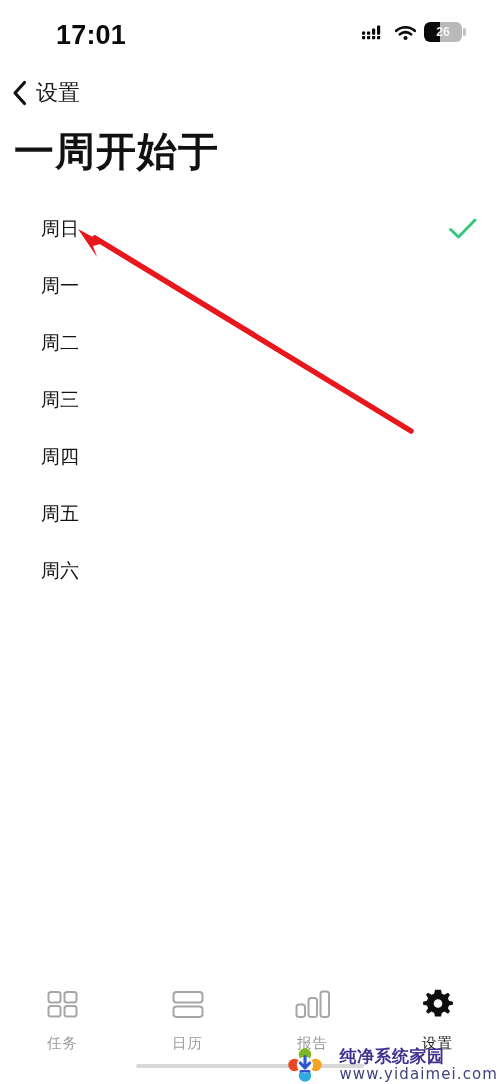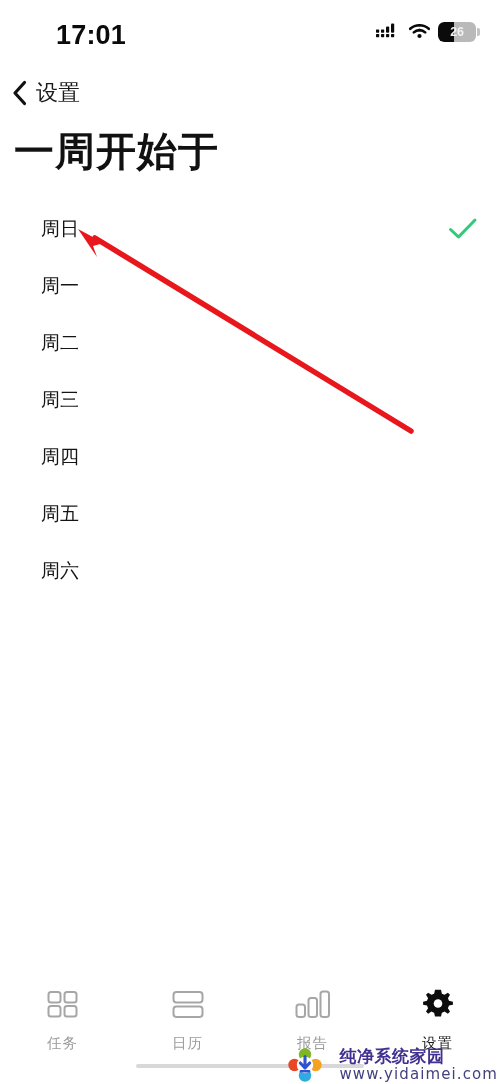--- a/index.html
+++ b/index.html
@@ -20,22 +20,22 @@
   #statusbar {
     position:absolute; top:0; left:0;
     width:500px; height:66px;
   }
   #status-time {
     position:absolute; left:56px; top:20px;
     font-size:27px; font-weight:bold; color:#0a0a0a;
     letter-spacing:0.2px;
   }
   #status-right {
-    position:absolute; right:20px; top:22px;
-    display:flex; gap:7px;
+    position:absolute; right:34px; top:22px;
+    display:flex; align-items:center; gap:7px;
   }
   
   .signal { display:block; }
   .wifi { display:block; }
   .battery {
     position:relative;
     width:38px; height:20px;
     border-radius:6px;
     background:#b9b9b9;
     display:flex; align-items:center;

